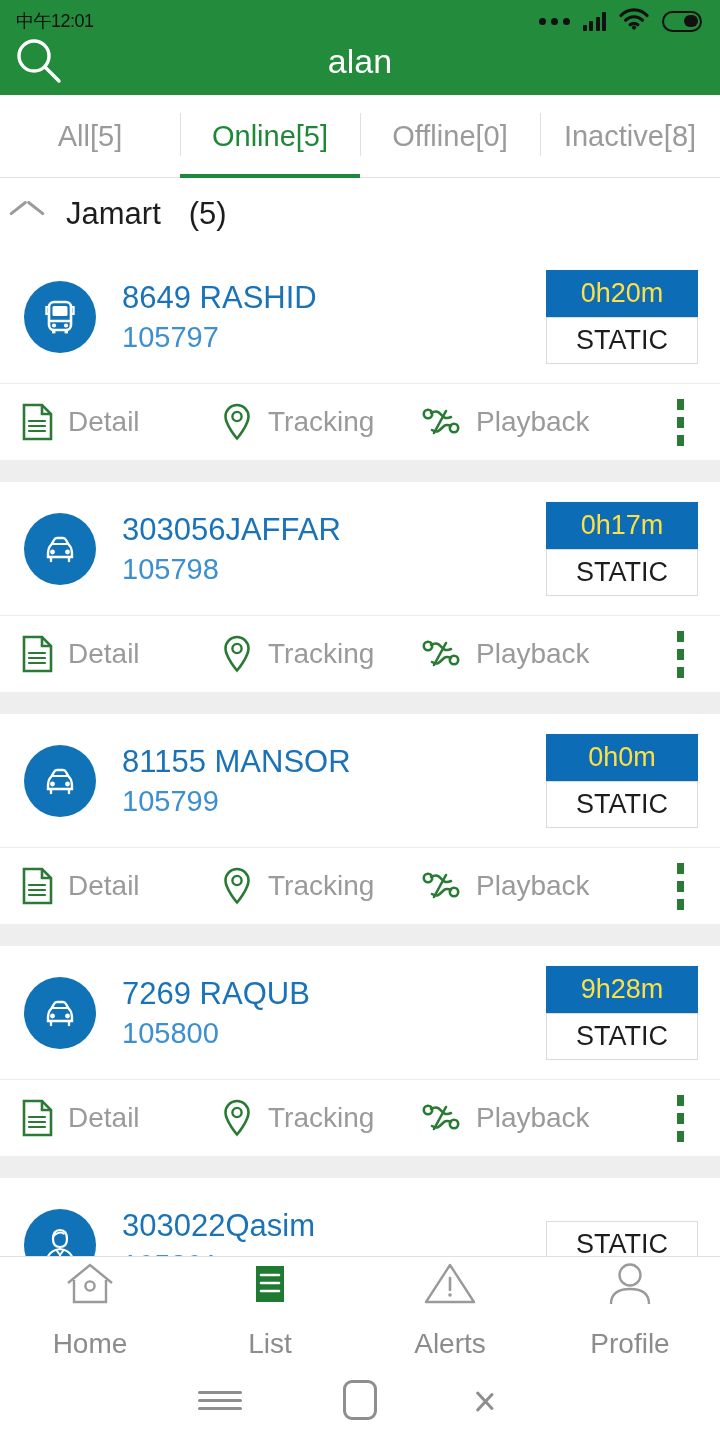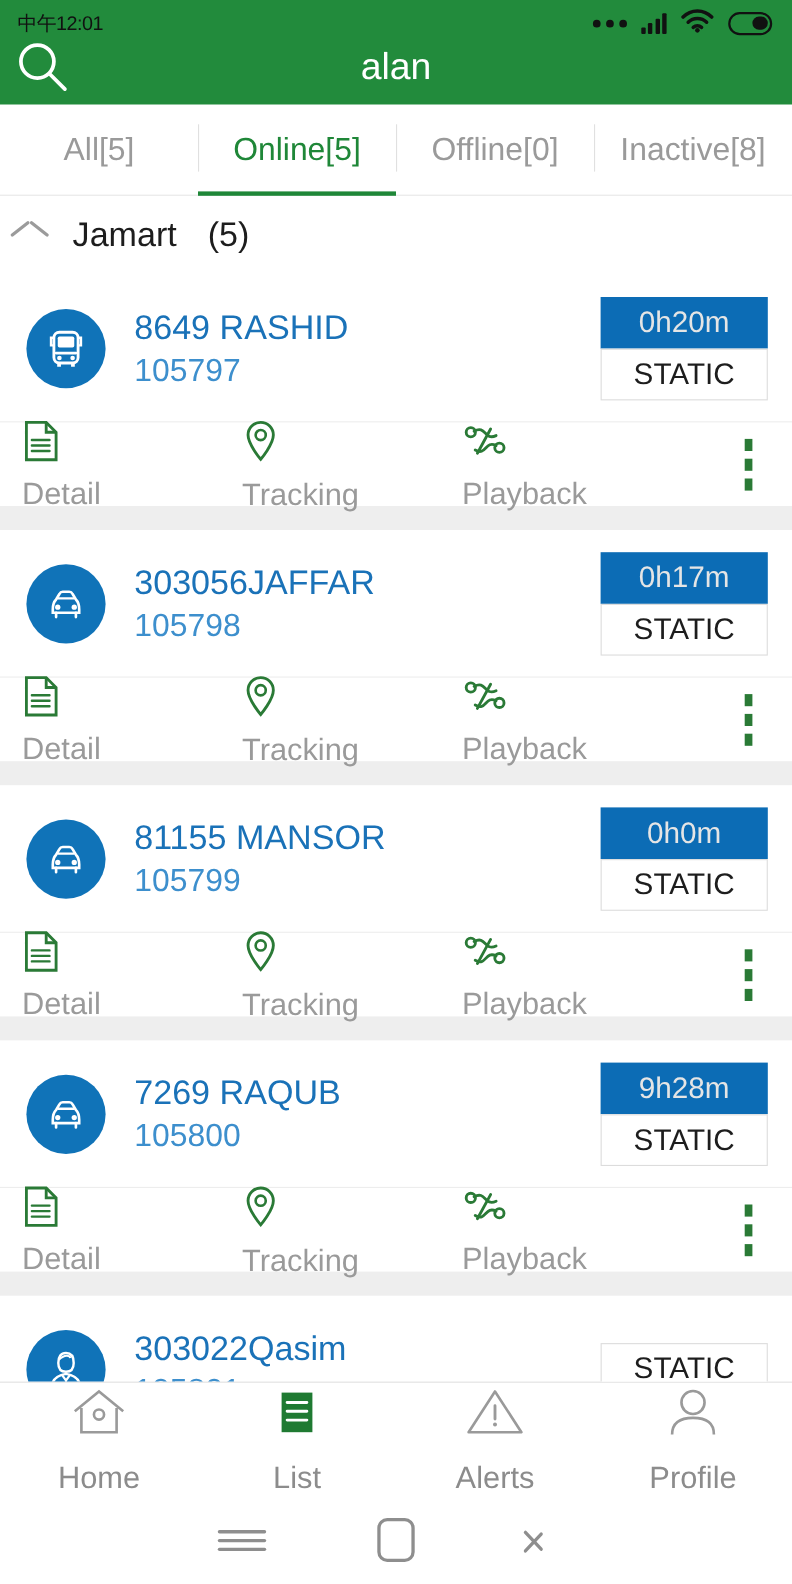--- a/index.html
+++ b/index.html
@@ -97,38 +97,37 @@
   .avatar{
     width:72px; height:72px; border-radius:50%; background:#1073b8;
     flex:none; display:flex; align-items:center; justify-content:center;
   }
   .card-text{ margin-left:26px; display:flex; flex-direction:column; gap:10px; flex:1; min-width:0; }
   .veh-name{ font-size:31px; color:#1a72b8; line-height:1; white-space:nowrap; }
   .veh-id{ font-size:29px; color:#3d8fcd; line-height:1; }
 
   .badge-col{ width:152px; flex:none; display:flex; flex-direction:column; align-items:stretch; }
   .badge-dur{
-    background:#0c6cb5; color:#e5e5e5; font-size:27px; height:47px;
+    background:#0c6cb5; color:#fde047; font-size:27px; height:47px;
     display:flex; align-items:center; justify-content:center;
   }
   .badge-state{
     background:#ffffff; color:#1d1d1d; font-size:27px; height:47px;
     display:flex; align-items:center; justify-content:center;
     border:1px solid #dcdcdc;
   }
   .badge-col.no-dur .badge-state{ border:1px solid #dcdcdc; }
 
   .card-actions{
     height:77px; display:flex; align-items:center; position:relative;
     border-top:1px solid #ededed; padding:0 0 0 20px;
   }
   .action{
-    display:flex; gap:14px; cursor:pointer;
+    display:flex; align-items:center; gap:14px; cursor:pointer;
     width:200px;
-    flex-direction:column;
   }
   .action-label{ font-size:28px; color:#9a9a9a; line-height:1; }
   .kebab{
     position:absolute; right:22px; top:0; bottom:0; width:36px;
     display:flex; flex-direction:column; align-items:center; justify-content:center; gap:7px;
     cursor:pointer;
   }
   .kebab i{ display:block; width:7px; height:11px; background:#2a7a36; }
   .card-sep{ height:22px; background:#eeeeee; }
 

